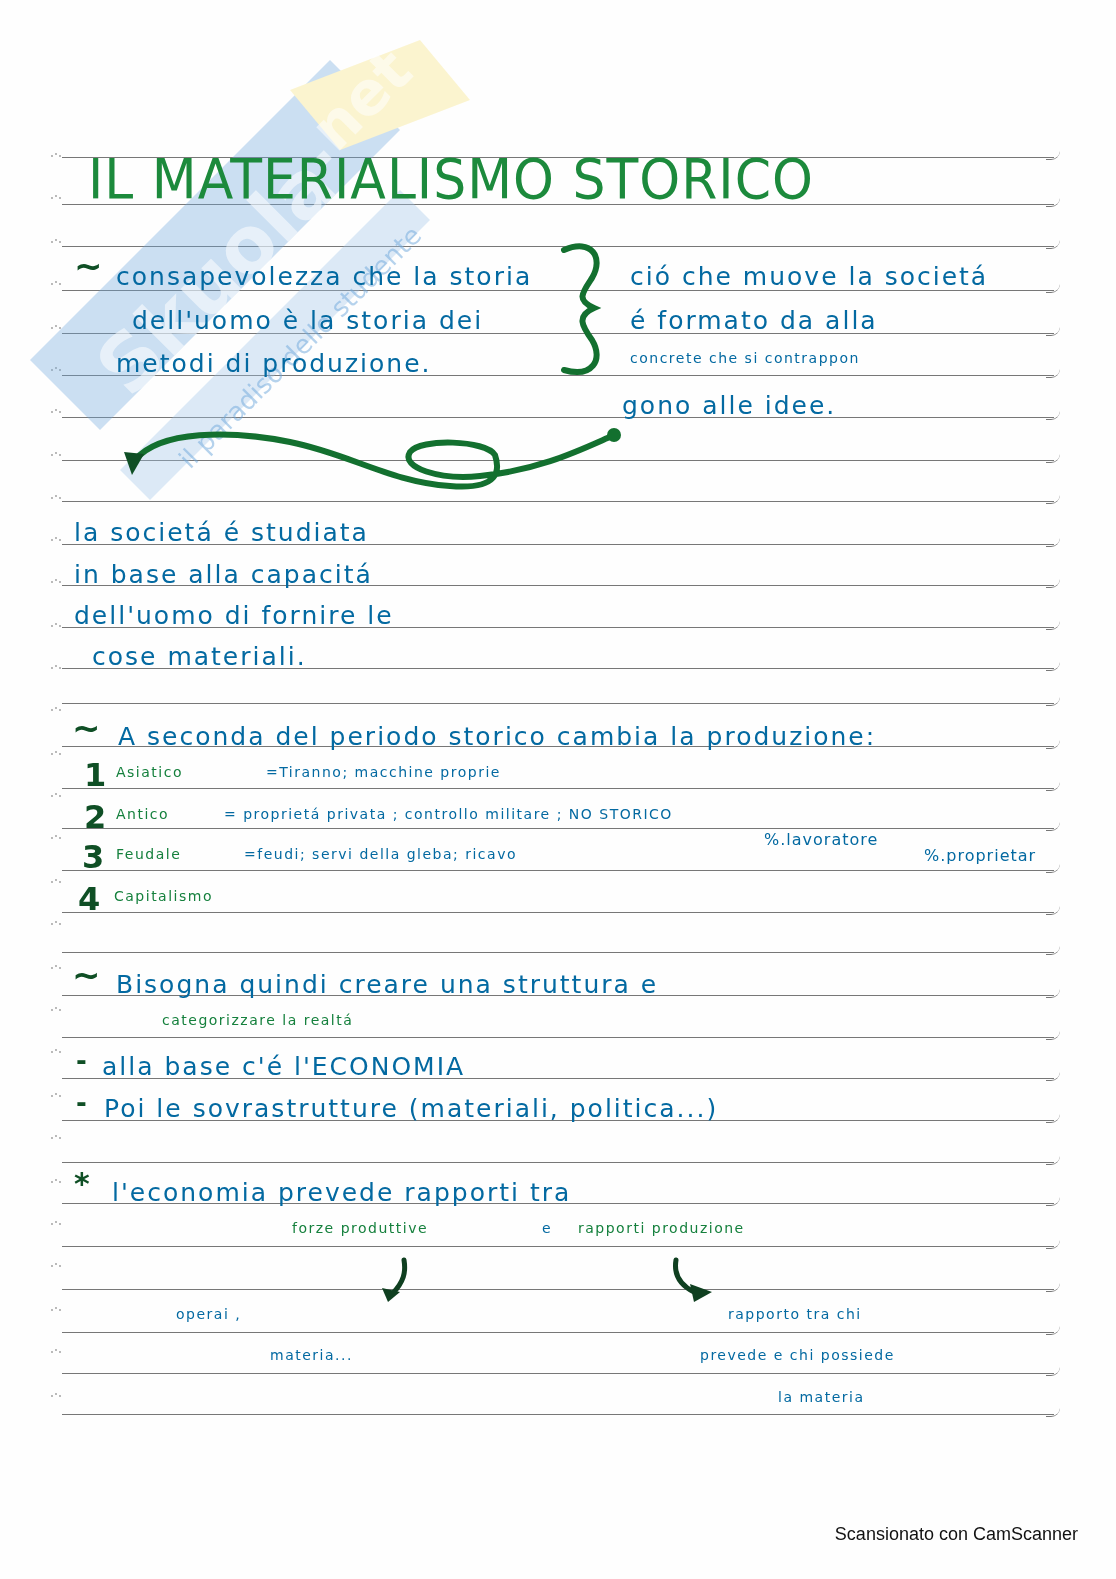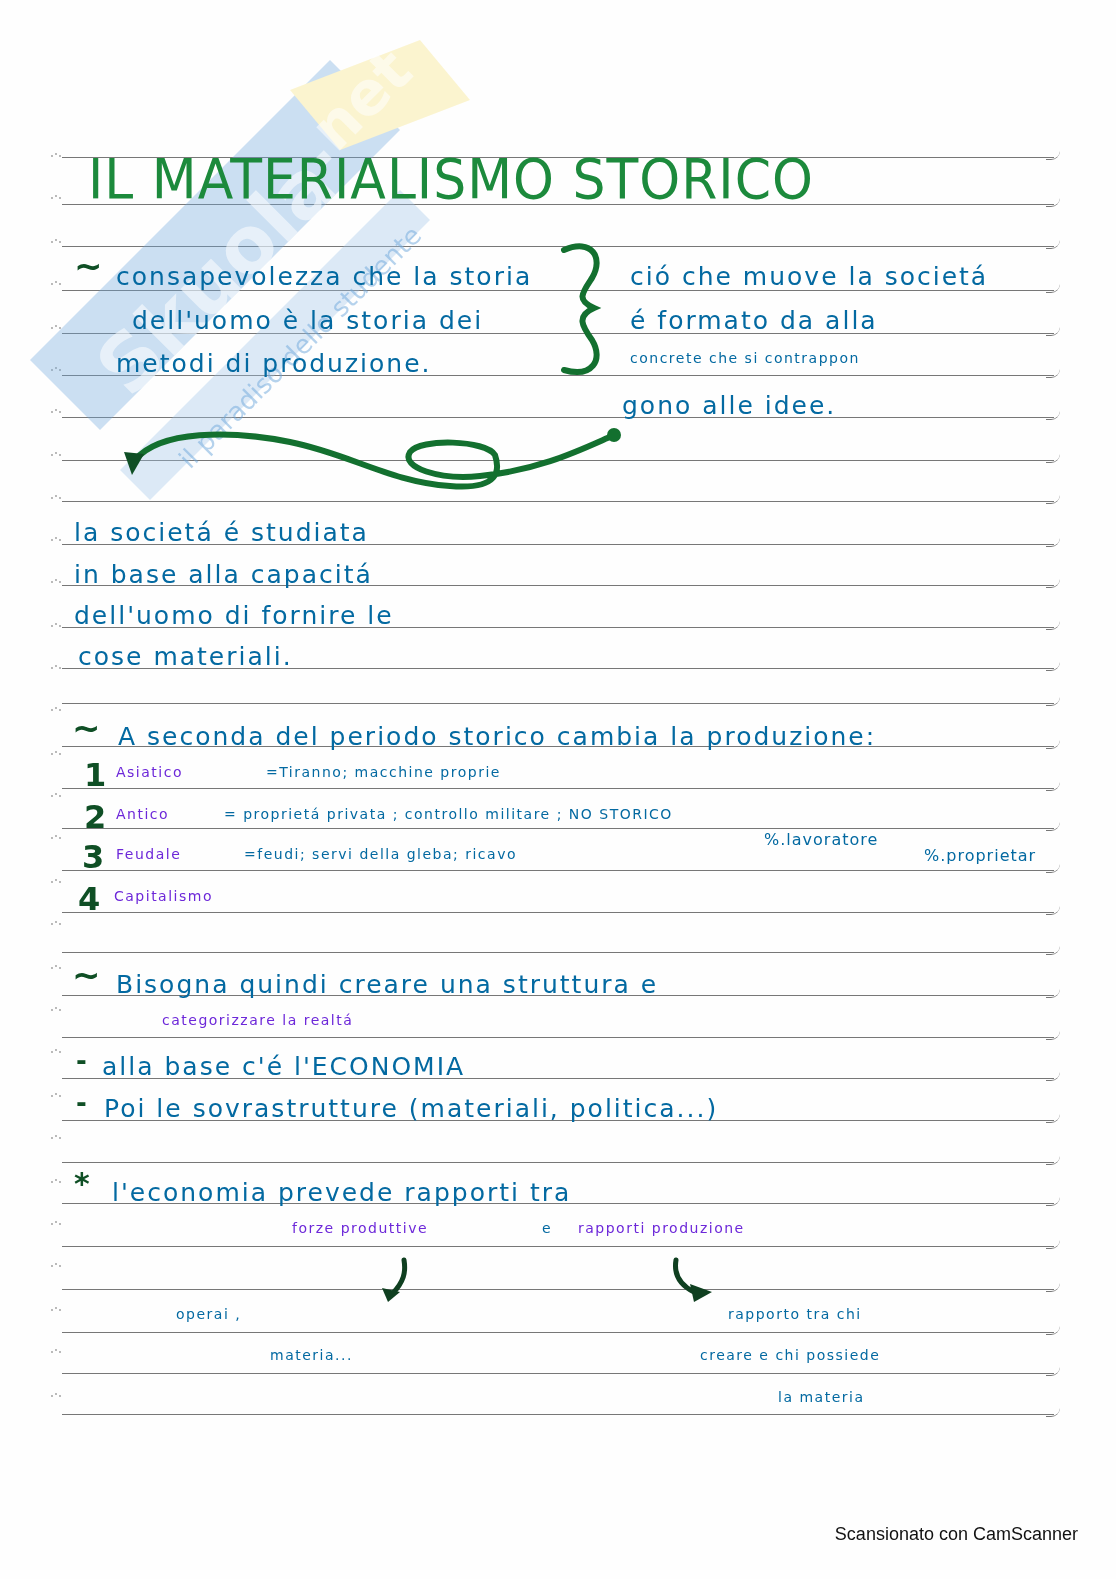--- a/index.html
+++ b/index.html
@@ -17,21 +17,21 @@
     }
     .watermark { position: absolute; left: 0; top: 0; width: 520px; height: 560px; pointer-events: none; }
     .title {
       position: absolute; left: 88px; top: 148px; margin: 0;
       font-family: "DejaVu Sans", sans-serif; font-size: 52px; font-weight: normal;
       letter-spacing: 1px; color: #1c8a3c; transform: scaleY(1.05); transform-origin: left top;
     }
     .hw { position: absolute; font-family: "DejaVu Sans", sans-serif; font-size: 25px; color: #0369a1; letter-spacing: 2px; white-space: nowrap; }
     .hw.small { font-size: 14px; letter-spacing: 1.5px; }
     .hw.tiny { font-size: 16px; letter-spacing: 1px; }
-    .hw.green { color: #6d28d9; }
+    .hw.green { color: #15803d; }
     .bullet { position: absolute; font-family: "DejaVu Sans", sans-serif; color: #0f4f25; font-weight: bold; }
     .bullet.tilde { font-size: 34px; }
     .bullet.num { font-size: 32px; }
     .bullet.dash { font-size: 26px; }
     .bullet.star { font-size: 30px; }
     svg.draw { position: absolute; overflow: visible; }
     .footer { position: absolute; right: 38px; top: 1524px; font-family: Liberation Sans, sans-serif; font-size: 18px; color: #111; }
   </style>
 </head>
 <body>
@@ -199,21 +199,21 @@
   <svg class="draw" style="left:120px;top:420px" width="510" height="80" viewBox="0 0 510 80">
     <path d="M15,40 C40,10 110,10 170,22 C230,34 270,62 330,66 C380,70 380,50 375,35 C366,20 300,18 290,32 C280,48 320,60 360,56 C420,50 460,30 492,16" fill="none" stroke="#13702f" stroke-width="6" stroke-linecap="round"></path>
     <polygon points="4,32 24,34 12,55" fill="#0f4f25"></polygon>
     <circle cx="494" cy="15" r="7" fill="#13702f"></circle>
   </svg>
 
   <div>
     <span class="hw" style="left:74px;top:518px">la societá é studiata</span>
     <span class="hw" style="left:74px;top:560px">in base alla capacitá</span>
     <span class="hw" style="left:74px;top:601px">dell'uomo di fornire le</span>
-    <span class="hw" style="left:78px;top:642px">cose materiali.</span>
+    <span class="hw" style="left:92px;top:642px">cose materiali.</span>
   </div>
 
   <div>
     <span class="bullet tilde" style="left:72px;top:708px">~</span>
     <span class="hw" style="left:118px;top:722px">A seconda del periodo storico cambia la produzione:</span>
 
     <div>
       <span class="bullet num" style="left:84px;top:756px">1</span>
       <span class="hw small green" style="left:116px;top:764px">Asiatico</span>
       <span class="hw small" style="left:266px;top:764px">=Tiranno; macchine proprie</span>
@@ -262,18 +262,18 @@
     </svg>
     <svg class="draw" style="left:670px;top:1258px" width="50" height="46" viewBox="0 0 50 46">
       <path d="M6,2 C4,14 8,26 24,34" fill="none" stroke="#0f3f20" stroke-width="5" stroke-linecap="round"></path>
       <polygon points="20,26 42,34 24,44" fill="#0f3f20"></polygon>
     </svg>
 
     <span class="hw small" style="left:176px;top:1306px">operai ,</span>
     <span class="hw small" style="left:270px;top:1347px">materia...</span>
 
     <span class="hw small" style="left:728px;top:1306px">rapporto tra chi</span>
-    <span class="hw small" style="left:700px;top:1347px">creare e chi possiede</span>
+    <span class="hw small" style="left:700px;top:1347px">prevede e chi possiede</span>
     <span class="hw small" style="left:778px;top:1389px">la materia</span>
   </div>
 
   <div class="footer">Scansionato con CamScanner</div>
 </div>
 
 </body></html>

